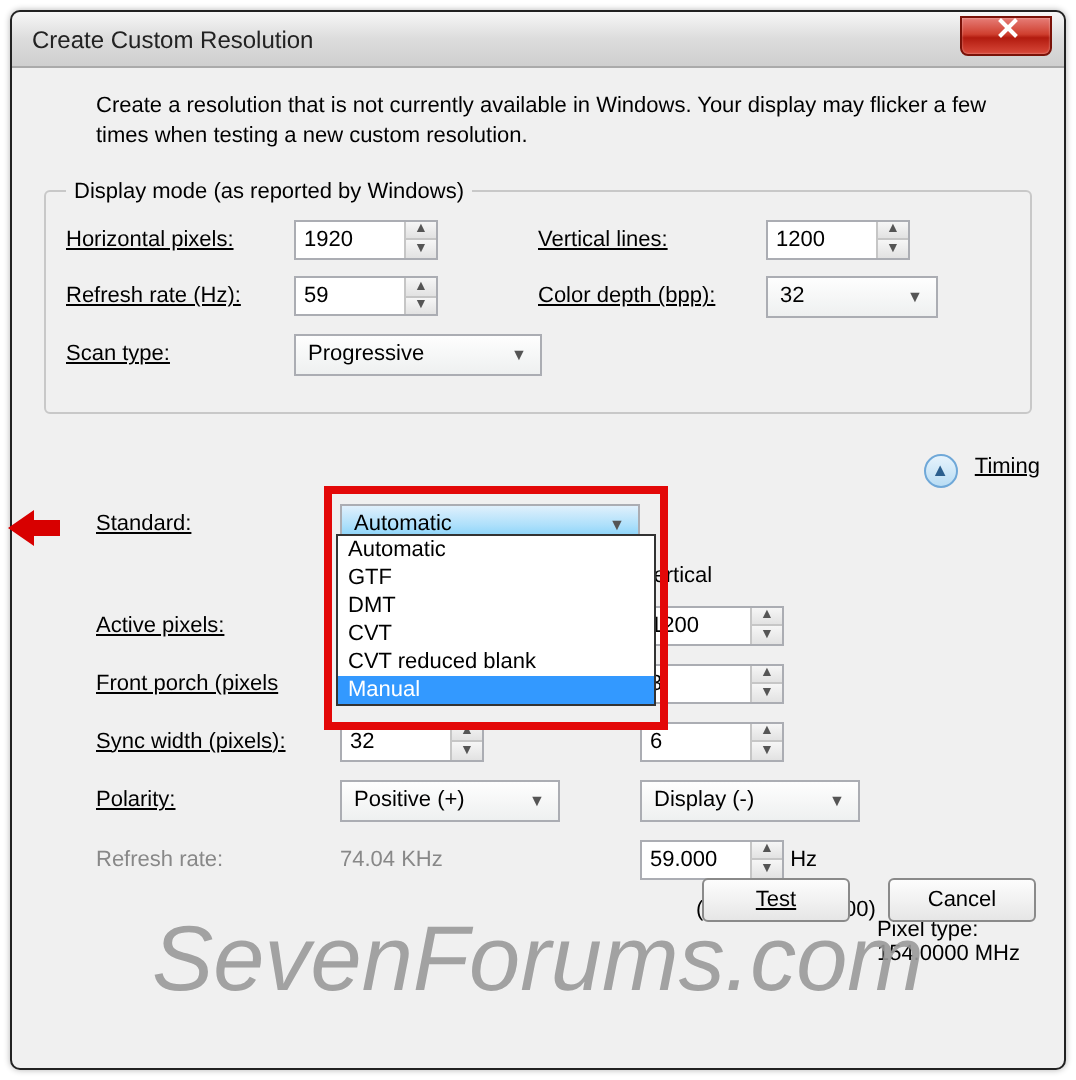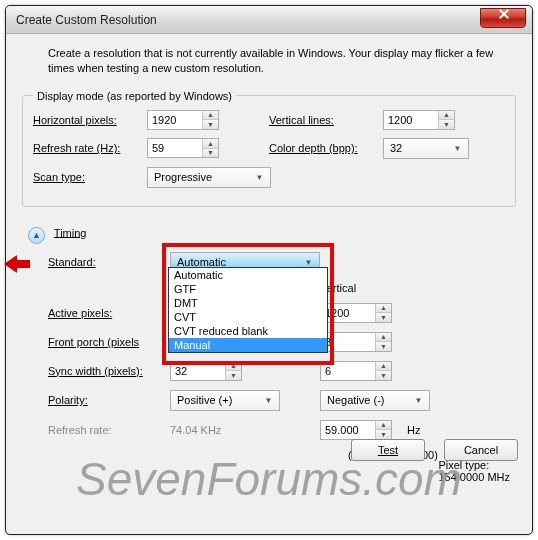--- a/index.html
+++ b/index.html
@@ -59,21 +59,21 @@
 .fake-select{ display:inline-flex; align-items:center; justify-content:space-between;
   padding: 0 3px 0 6px; position:relative;}
 .dd-arrow{ width:15px; height:15px; display:flex;align-items:center;justify-content:center;
   color:#555; font-size:8px;}
 .sel-hi { background: linear-gradient(to bottom,#e0f0fc,#aee0fb,#72cbf8); }
 
 .collapse-btn { width:17px;height:17px;border-radius:50%;
   border:1px solid #6fa8d8; background:linear-gradient(to bottom,#e6f3fc,#b9ddf4);
   display:inline-flex;align-items:center;justify-content:center;color:#2b5f8e;font-size:9px;
   margin-right:6px; position:relative; top:2px;}
-.timing-hdr { margin: 18px 0 10px 10px; }
+.timing-hdr { margin: 18px 0 10px 10px; text-align: right; }
 
 .timing-body { padding: 0 12px 0 30px; }
 .timing-body .lbl { width:122px; display:inline-block; }
 .timing-body .trow { display:flex; align-items:center; margin-bottom:9px; }
 .timing-body .c-h { width: 150px; }
 .timing-body .c-v { width: 120px; }
 .u { text-decoration: underline; }
 .head-row { font-size:11px; }
 
 .redbox { position:absolute; border:4px solid #e30808; pointer-events:none;
@@ -246,38 +246,38 @@
       <div class="trow">
         <span class="lbl u">Polarity:</span>
         <span class="c-h">
           <span class="fake-select" style="width:110px">
             <span>Positive (+)</span>
             <span class="dd-arrow">▼</span>
           </span>
         </span>
         <span class="c-v">
           <span class="fake-select" style="width:110px">
-            <span>Negative (-)</span>
+            <span>Display (-)</span>
             <span class="dd-arrow">▼</span>
           </span>
         </span>
       </div>
 
       <div class="trow" style="color:#888">
         <span class="lbl">Refresh rate:</span>
         <span class="c-h">74.04 KHz</span>
         <span class="c-v">
           <span class="spinbox">
             <input value="59.000" style="">
               <span class="spin-btns">
                 <div>▲</div>
                 <div>▼</div>
               </span>
           </span>
-          <span style="margin-left:12px;color:#000">Hz</span>
+          <span style="margin-left:0;color:#000">Hz</span>
         </span>
       </div>
       <div class="hz-range">(58.000 to 60.000)</div>
     </div>
 
     <div class="pixel-clock">
       <div>Pixel type:</div>
       <div>154.0000 MHz</div>
     </div>
 

